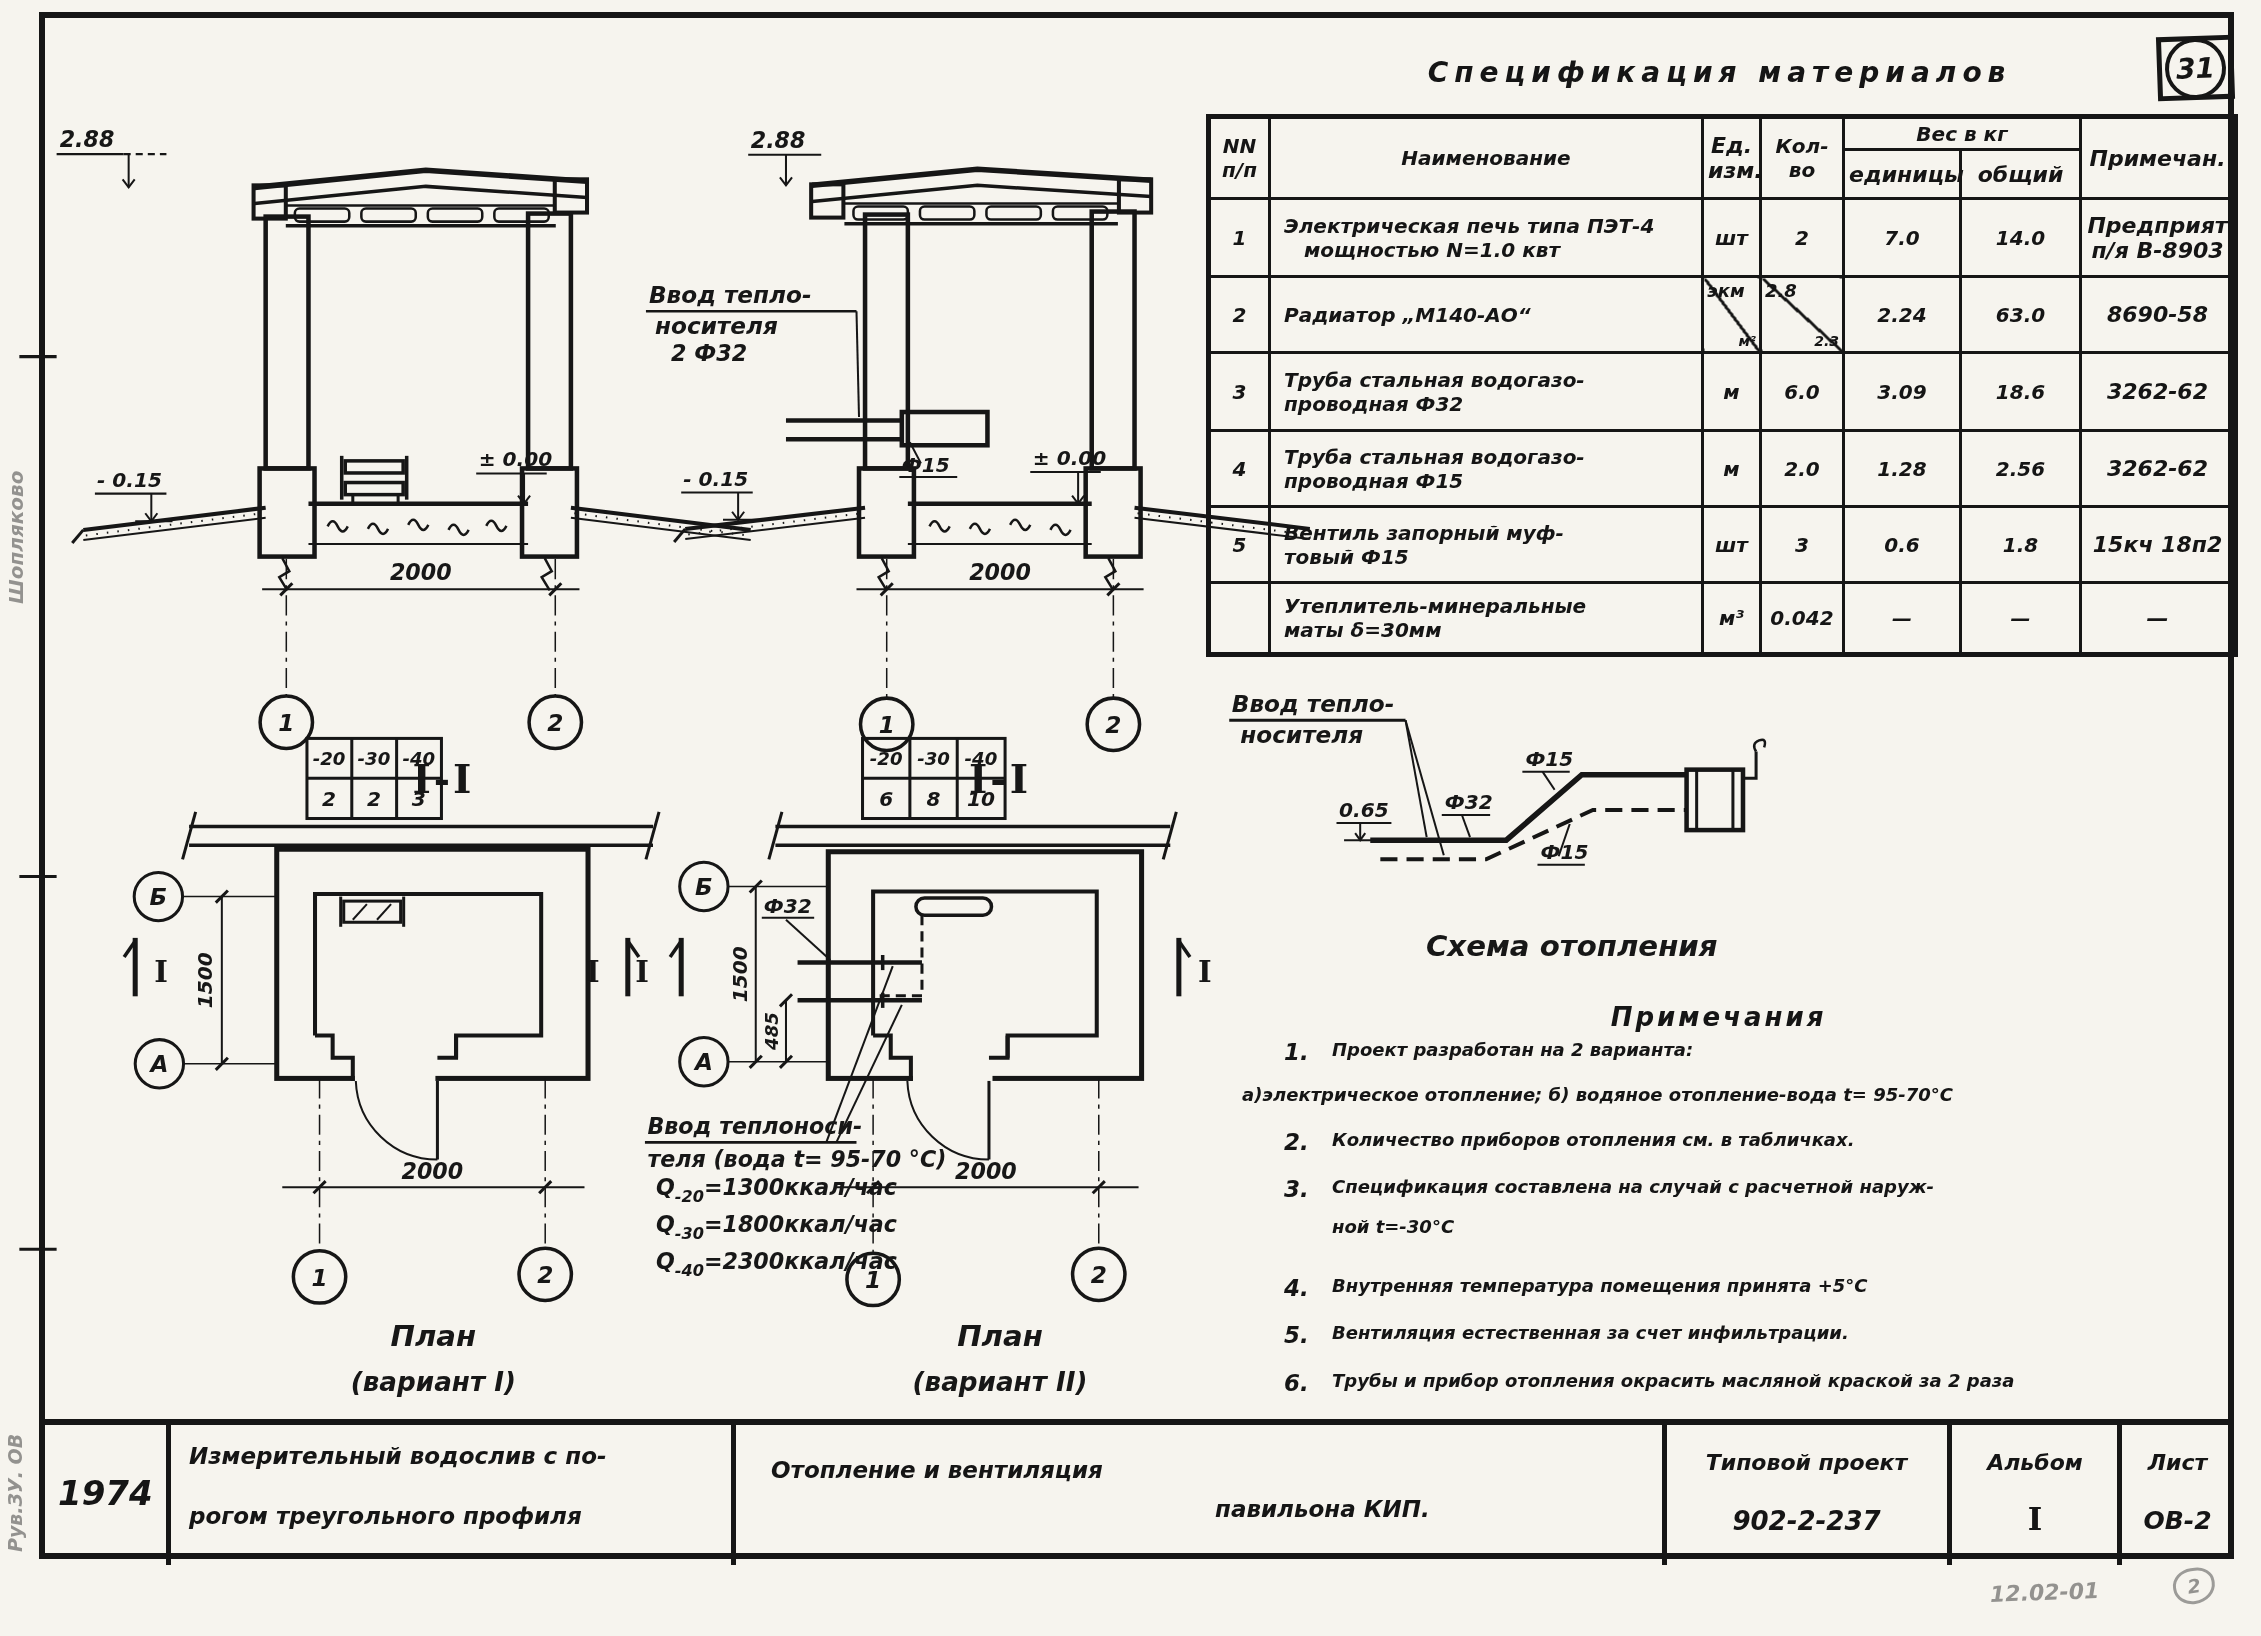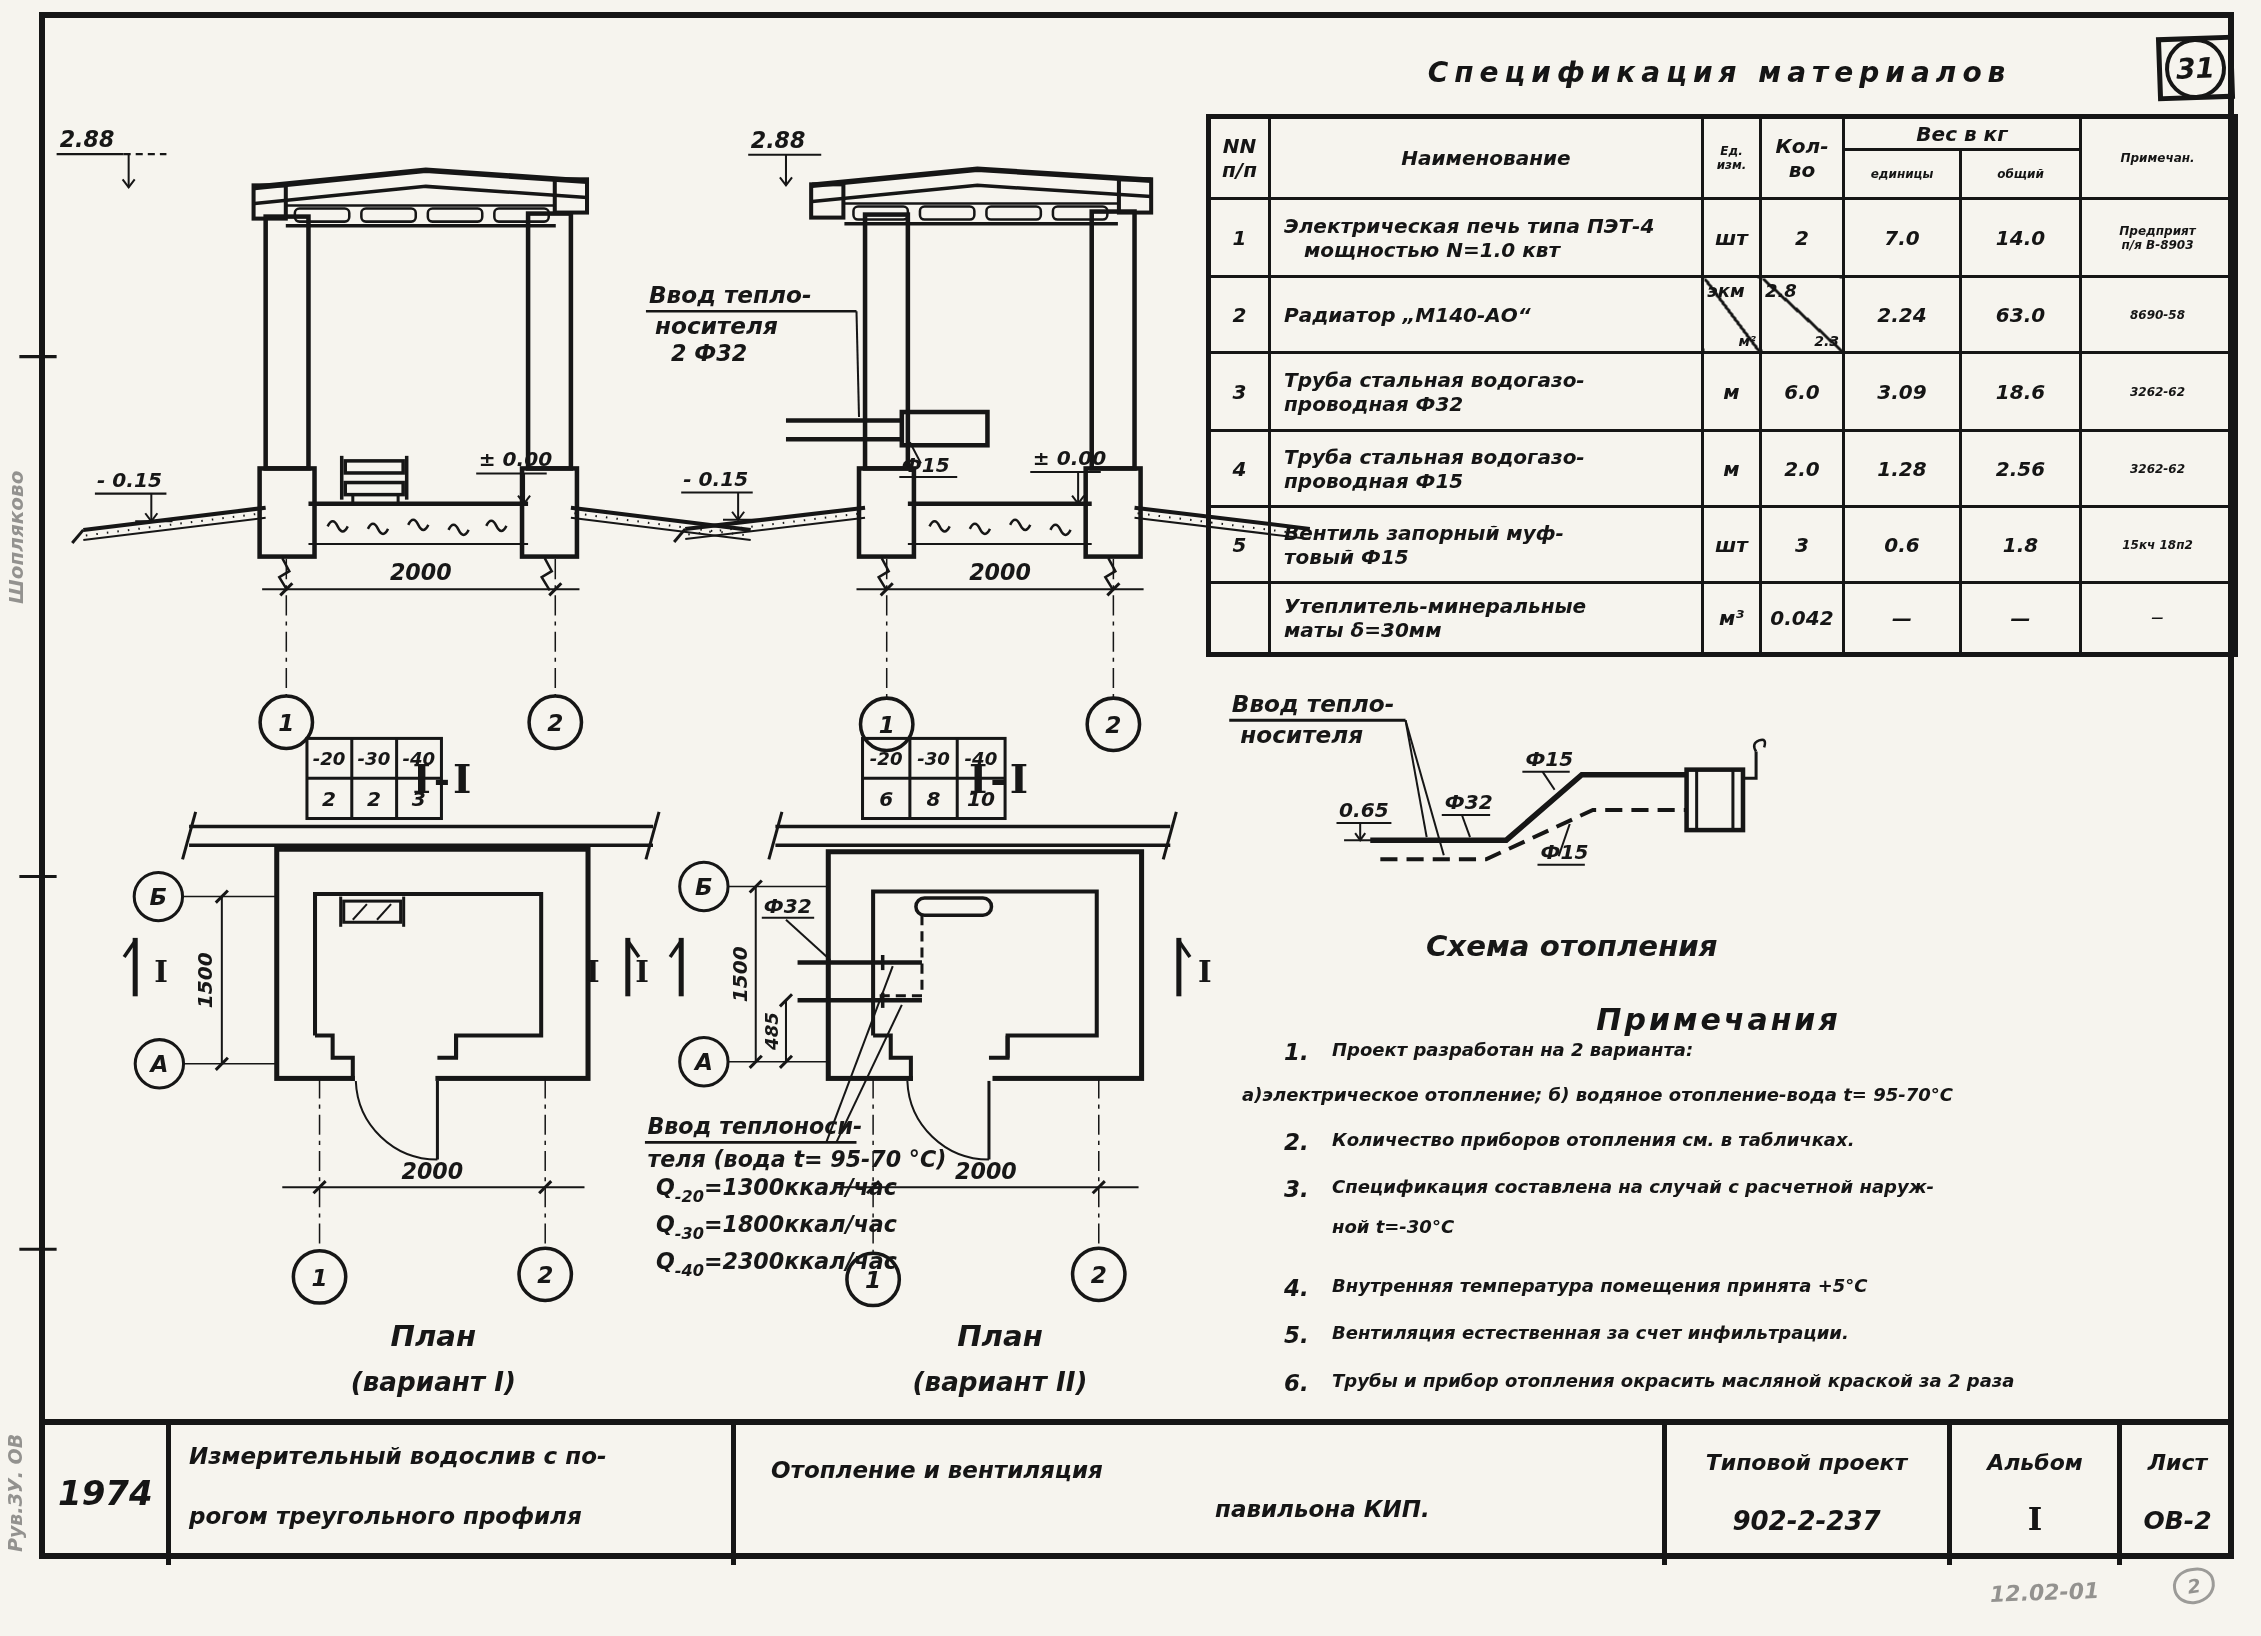--- a/index.html
+++ b/index.html
@@ -16,35 +16,35 @@
 
   
   .spec-title{position:absolute;left:1206px;top:56px;width:1027px;text-align:center;
       font-size:28px;font-style:italic;font-weight:bold;letter-spacing:6px;}
   table.spec{position:absolute;left:1206px;top:114px;width:1027px;border-collapse:collapse;
       table-layout:fixed;background:transparent;}
   table.spec th,table.spec td{border:3.5px solid #161616;padding:0 4px;box-sizing:border-box;
       font-style:italic;font-weight:bold;font-size:20px;text-align:center;vertical-align:middle;}
   table.spec{border:5.5px solid #161616;}
   table.spec .nm{text-align:left;padding-left:13px;}
-  table.spec .sm{font-size:12px;}
+  table.spec .sm{font-size:22px;}
   table.spec .diag{position:relative;padding:0;
       background:linear-gradient(to top right,transparent calc(50% - 1.5px),#161616 calc(50% - 1.5px),#161616 calc(50% + 1.5px),transparent calc(50% + 1.5px));}
   table.spec .diag .a{position:absolute;top:2px;left:3px;font-size:18px;}
   table.spec .diag .b{position:absolute;bottom:2px;right:3px;font-size:14px;}
 
   
   .stamp{position:absolute;left:2157px;top:36px;width:77px;height:64px;border:5px solid #161616;
       box-sizing:border-box;transform:rotate(-2deg);display:flex;align-items:center;justify-content:center;}
   .stamp .c{width:53px;height:53px;border:4.5px solid #161616;border-radius:50%;display:flex;
       align-items:center;justify-content:center;font-size:28px;font-weight:bold;font-style:italic;}
 
   
   .notes-title{position:absolute;left:1542px;top:1002px;width:353px;text-align:center;
-      font-size:30px;font-style:italic;font-weight:bold;letter-spacing:3px;}
+      font-size:26px;font-style:italic;font-weight:bold;letter-spacing:3px;}
   .note-num{position:absolute;font-size:23px;font-style:italic;font-weight:bold;}
   .note-line{position:absolute;font-size:18px;font-style:italic;font-weight:bold;white-space:nowrap;}
 
   
   .tb{position:absolute;left:39px;top:1419px;width:2195px;height:140px;box-sizing:border-box;
       border-top:6px solid #161616;}
   .tb .cell{position:absolute;top:0;height:140px;box-sizing:border-box;border-left:5px solid #161616;}
   .tb .cell:first-child{border-left:none;}
   .tbt{position:absolute;font-style:italic;font-weight:bold;white-space:nowrap;}
 

